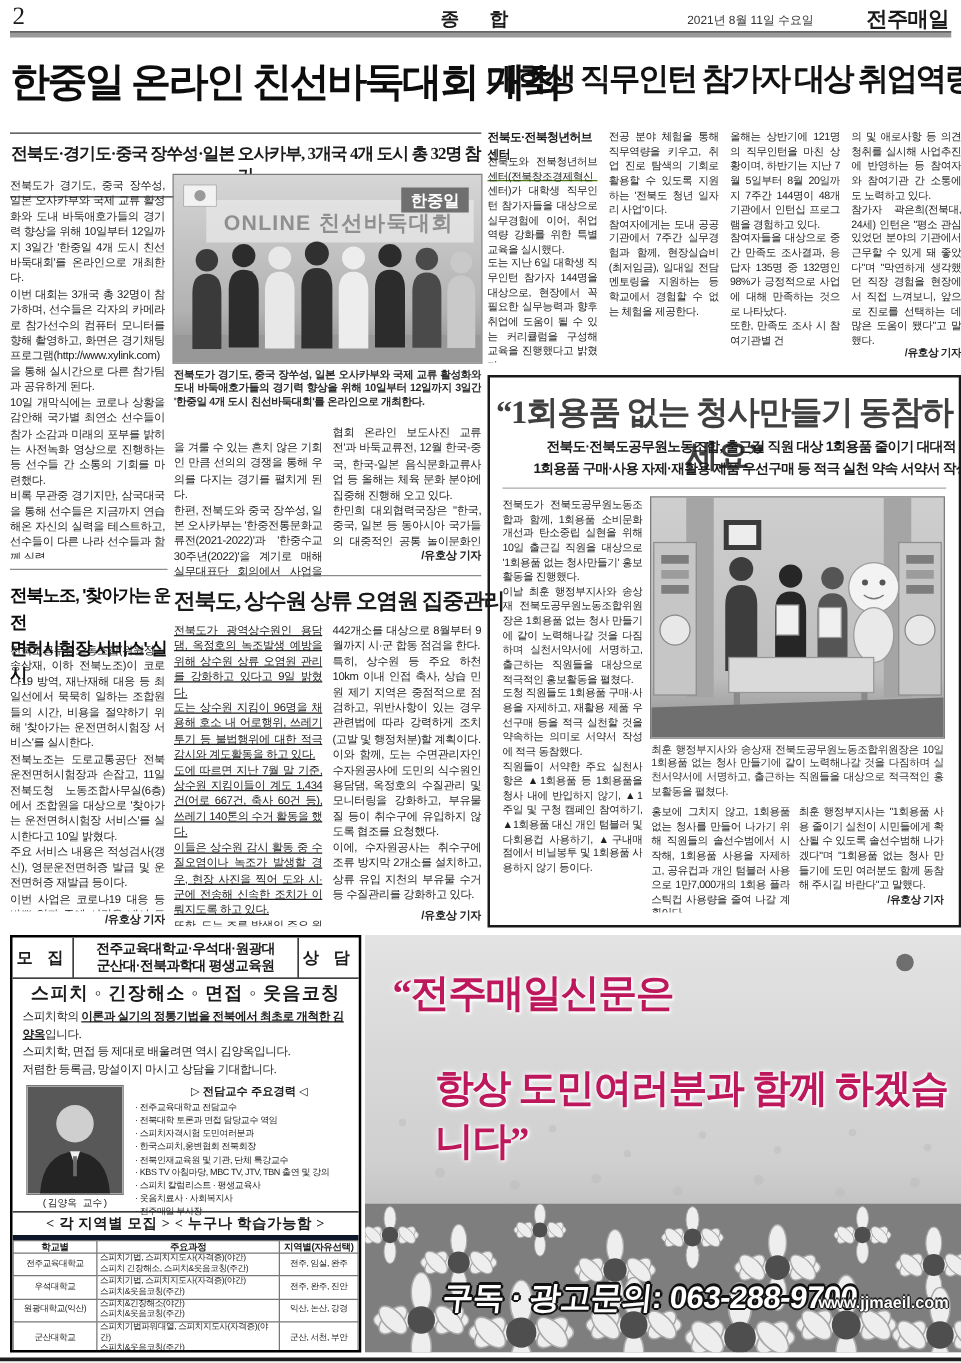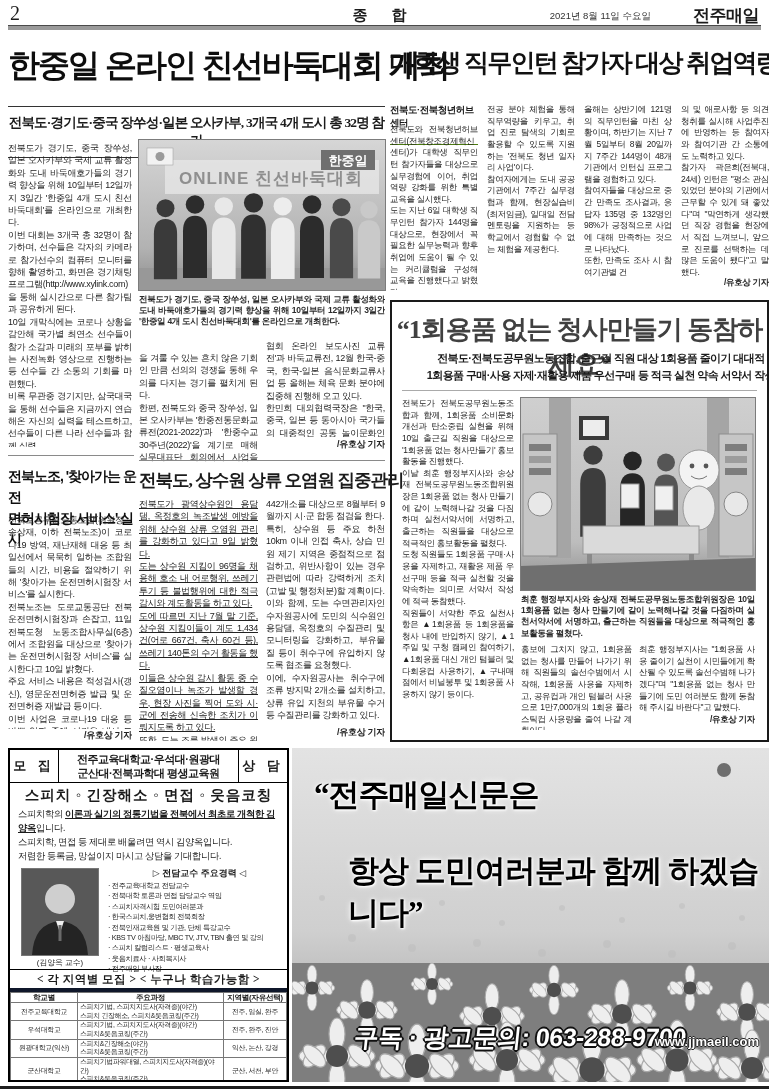--- a/index.html
+++ b/index.html
@@ -58,21 +58,21 @@
   .adL ul li::before{content:"· ";}
   .adL .tbl-cap{border-top:1px solid #000;border-bottom:4px solid #0f172a;height:18px;line-height:18px;
                 text-align:center;font-weight:800;font-size:11.5px;letter-spacing:0.5px;}
   .adL table{width:100%;border-collapse:collapse;font-size:6.9px;letter-spacing:-0.3px;}
   .adL th,.adL td{border:1px solid #777;padding:0px 2px;line-height:1.25;}
   .adL th{font-weight:800;text-align:center;font-size:7.6px;}
   .adL td.c{text-align:center;}
   .adL td.course{white-space:pre-line;}
   .adR{left:292px;top:748px;width:477px;height:334px;overflow:hidden;background:#dcdcdc;}
   .adR .slogan{position:absolute;font-family:"Liberation Serif","DejaVu Serif",serif;font-weight:900;
-               font-size:31px;letter-spacing:-1px;color:#000000;
+               font-size:31px;letter-spacing:-1px;color:#be185d;
                text-shadow:0 0 3px #fff,0 0 6px #fff,1px 1px 2px #fff;}
   .adR .contact{position:absolute;left:62px;bottom:28px;font-size:25px;font-weight:900;color:#fff;
                 letter-spacing:-0.5px;transform:skewX(-6deg);
                 text-shadow:-2px 0 #111,2px 0 #111,0 -2px #111,0 2px #111,
                             -1px -1px #111,1px 1px #111,1px -1px #111,-1px 1px #111;}
   .adR .website{position:absolute;right:10px;bottom:33px;font-size:13px;font-weight:800;color:#fff;
                 text-shadow:-1px 0 #222,1px 0 #222,0 -1px #222,0 1px #222;}
   .byl{display:block;text-align:right;font-weight:700;}
 </style>
 </head>
@@ -224,21 +224,21 @@
             <circle cx="185" cy="68" r="2.4" fill="#555"></circle>
           <path d="M170 78 Q178 84 186 78" stroke="#777" fill="none"></path>
           <ellipse cx="178" cy="110" rx="16" ry="22" fill="#e9e9e9" stroke="#9a9a9a"></ellipse>
         </g>
         <rect x="62" y="128" width="116" height="28" fill="#dadada" stroke="#979797"></rect>
         <rect x="66" y="156" width="5" height="24" fill="#8a8a8a"></rect>
           <rect x="168" y="156" width="5" height="24" fill="#8a8a8a"></rect>
         <path d="M0 168 L234 160 L234 192 L0 192 Z" fill="#6f6f6f"></path>
       </svg>
     </div>
-    <div class="caption" style="position:absolute;left:129px;top:292px;width:234px;height:44px;font-weight:bold;">최훈 행정부지사와 송상재 전북도공무원노동조합위원장은 10일 1회용품 없는 청사 만들기에 같이 노력해나갈 것을 다짐하며 실천서약서에 서명하고, 출근하는 직원들을 대상으로 적극적인 홍보활동을 펼쳤다.</div>
+    <div class="caption" style="position:absolute;left:129px;top:292px;width:234px;height:44px;font-weight:normal;">최훈 행정부지사와 송상재 전북도공무원노동조합위원장은 10일 1회용품 없는 청사 만들기에 같이 노력해나갈 것을 다짐하며 실천서약서에 서명하고, 출근하는 직원들을 대상으로 적극적인 홍보활동을 펼쳤다.</div>
 
     <div class="btxt-s" style="position:absolute;left:129px;top:342px;width:111px;height:86px;">홍보에 그치지 않고, 1회용품 없는 청사를 만들어 나가기 위해 직원들의 솔선수범에서 시작해, 1회용품 사용을 자제하고, 공유컵과 개인 텀블러 사용으로 1만7,000개의 1회용 플라스틱컵 사용량을 줄여 나갈 계획이다.</div>
     <div class="btxt-s" style="position:absolute;left:247px;top:342px;width:116px;height:70px;">최훈 행정부지사는 "1회용품 사용 줄이기 실천이 시민들에게 확산될 수 있도록 솔선수범해 나가겠다"며 "1회용품 없는 청사 만들기에 도민 여러분도 함께 동참해 주시길 바란다"고 말했다.</div>
     <div class="btxt-s byl" style="position:absolute;left:247px;top:412px;width:116px;">/유호상 기자</div>
   </div>
 
   <div class="abs adL">
     <div class="row1">
       <div class="cell c-side">모 집</div>
       <div class="cell c-mid">전주교육대학교·우석대·원광대
@@ -254,21 +254,21 @@
     <div class="profile">
       <div style="position:absolute;left:4px;top:2px;width:76px;height:86px;outline:1px solid #777;overflow:hidden;">
         <svg width="76" height="86" viewBox="0 0 76 86">
           <rect width="76" height="86" fill="#585858"></rect>
           <circle cx="38" cy="30" r="15" fill="#cfcfcf"></circle>
           <path d="M10 86 Q12 54 38 52 Q64 54 66 86 Z" fill="#242424"></path>
           <path d="M34 52 L38 64 L42 52 Z" fill="#efefef"></path>
           <rect x="36.5" y="56" width="3" height="16" fill="#6a6a6a"></rect>
         </svg>
       </div>
-      <div style="position:absolute;left:4px;top:90px;width:76px;text-align:center;font-size:7.8px;">(김양옥 교수)</div>
+      <div style="position:absolute;left:4px;top:90px;width:76px;text-align:center;font-size:7.8px;font-family:Liberation Mono, monospace;">(김양옥 교수)</div>
       <div style="position:absolute;left:90px;top:0;width:183px;">
         <div class="cred-title">▷ 전담교수 주요경력 ◁</div>
         <ul>
           <li>전주교육대학교 전담교수</li>
           <li>전북대학 토론과 면접 담당교수 역임</li>
           <li>스피치자격시험 도민여러분과</li>
           <li>한국스피치,웅변협회 전북회장</li>
           <li>전북인재교육원 및 기관, 단체 특강교수</li>
           <li>KBS TV 아침마당, MBC TV, JTV, TBN 출연 및 강의</li>
           <li>스피치 칼럼리스트 · 평생교육사</li>

